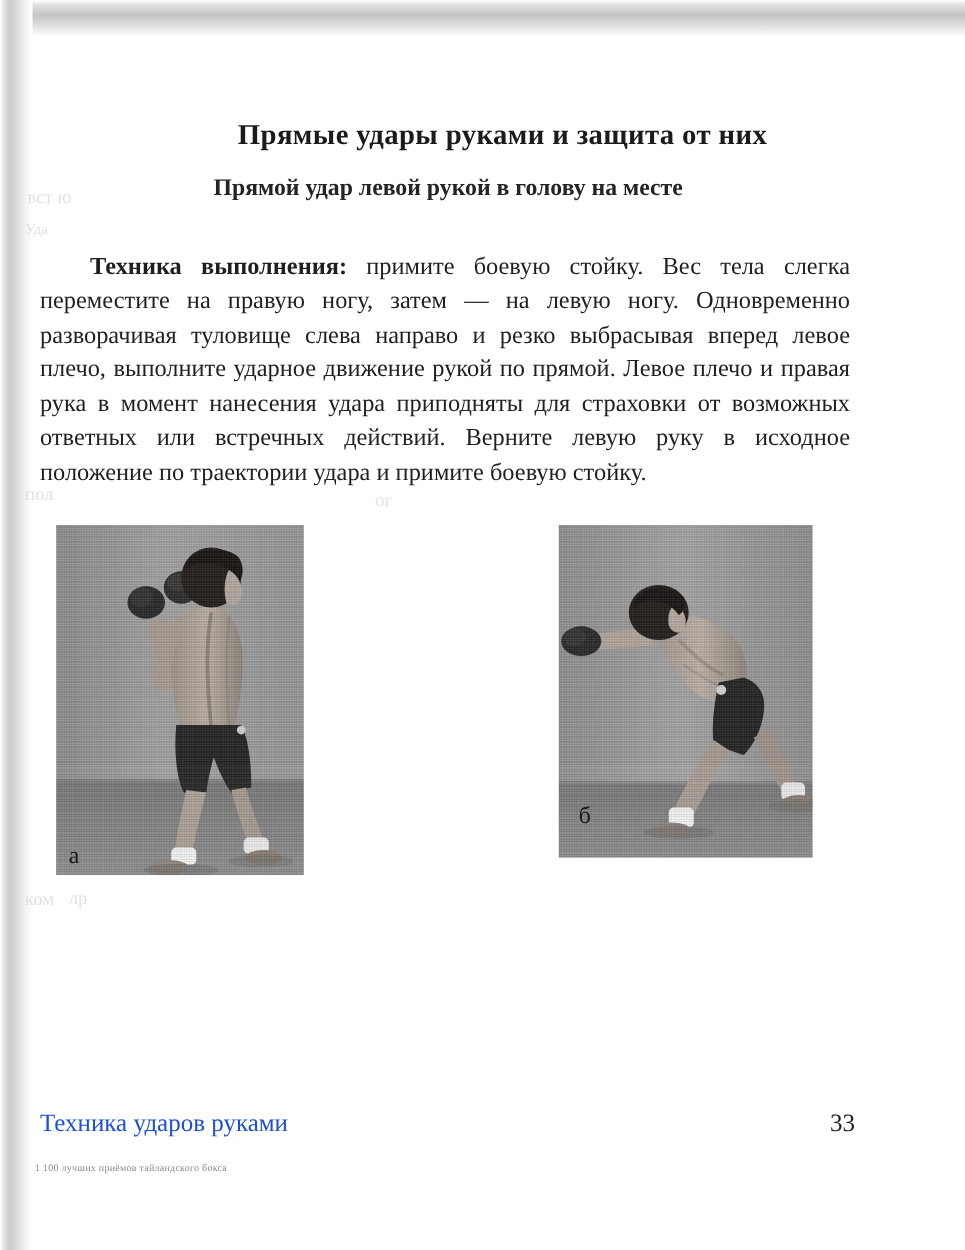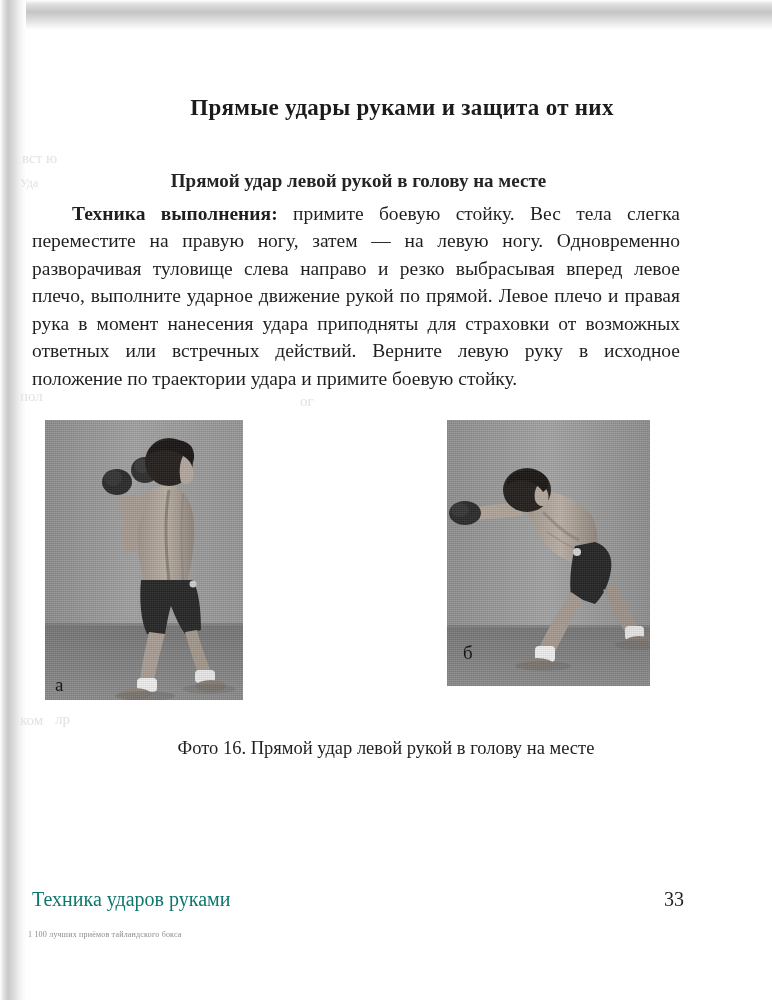--- a/index.html
+++ b/index.html
@@ -52,21 +52,21 @@
     width: 772px;
     text-align: center;
     font-size: 23px;
     font-weight: bold;
     color: #1b1b1b;
     letter-spacing: 0.3px;
     padding-left: 16px;
   }
   .h-sub {
     position: absolute;
-    left: 0; top: 154px;
+    left: 0; top: 124px;
     width: 717px;
     text-align: center;
     font-size: 19px;
     font-weight: bold;
     color: #242424;
   }
   .body-text {
     position: absolute;
     left: 32px; top: 180px;
     width: 648px;
@@ -86,21 +86,21 @@
     text-align: center;
     font-size: 18.5px;
     color: #1f1f1f;
   }
 
   
   .running-head {
     position: absolute;
     left: 32px; top: 888px;
     font-size: 20px;
-    color: #0f766e;
+    color: #1d4ed8;
   }
   .page-number {
     position: absolute;
     right: 88px; top: 888px;
     font-size: 20px;
     color: #1f1f1f;
   }
   .imprint {
     position: absolute;
     left: 28px; top: 930px;
@@ -272,19 +272,18 @@
       <ellipse cx="90" cy="244" rx="16" ry="6" fill="#8b817a"></ellipse>
       <ellipse cx="192" cy="222" rx="14" ry="6" fill="#857b74"></ellipse>
 
       <ellipse cx="96" cy="246" rx="28" ry="5" fill="#606060" opacity="0.35"></ellipse>
       <ellipse cx="190" cy="225" rx="22" ry="5" fill="#606060" opacity="0.3"></ellipse>
     </svg>
     <div class="grain"></div>
     <div class="photo-label" style="left:16px; bottom:22px;">б</div>
   </div>
 
-  <div class="caption">Фото 16. Прямой удар левой рукой в голову на месте</div>
 
   <div class="running-head">Техника ударов руками</div>
   <div class="page-number">33</div>
   <div class="imprint">1  100 лучших приёмов тайландского бокса</div>
 
 </div>
 
 </body></html>

